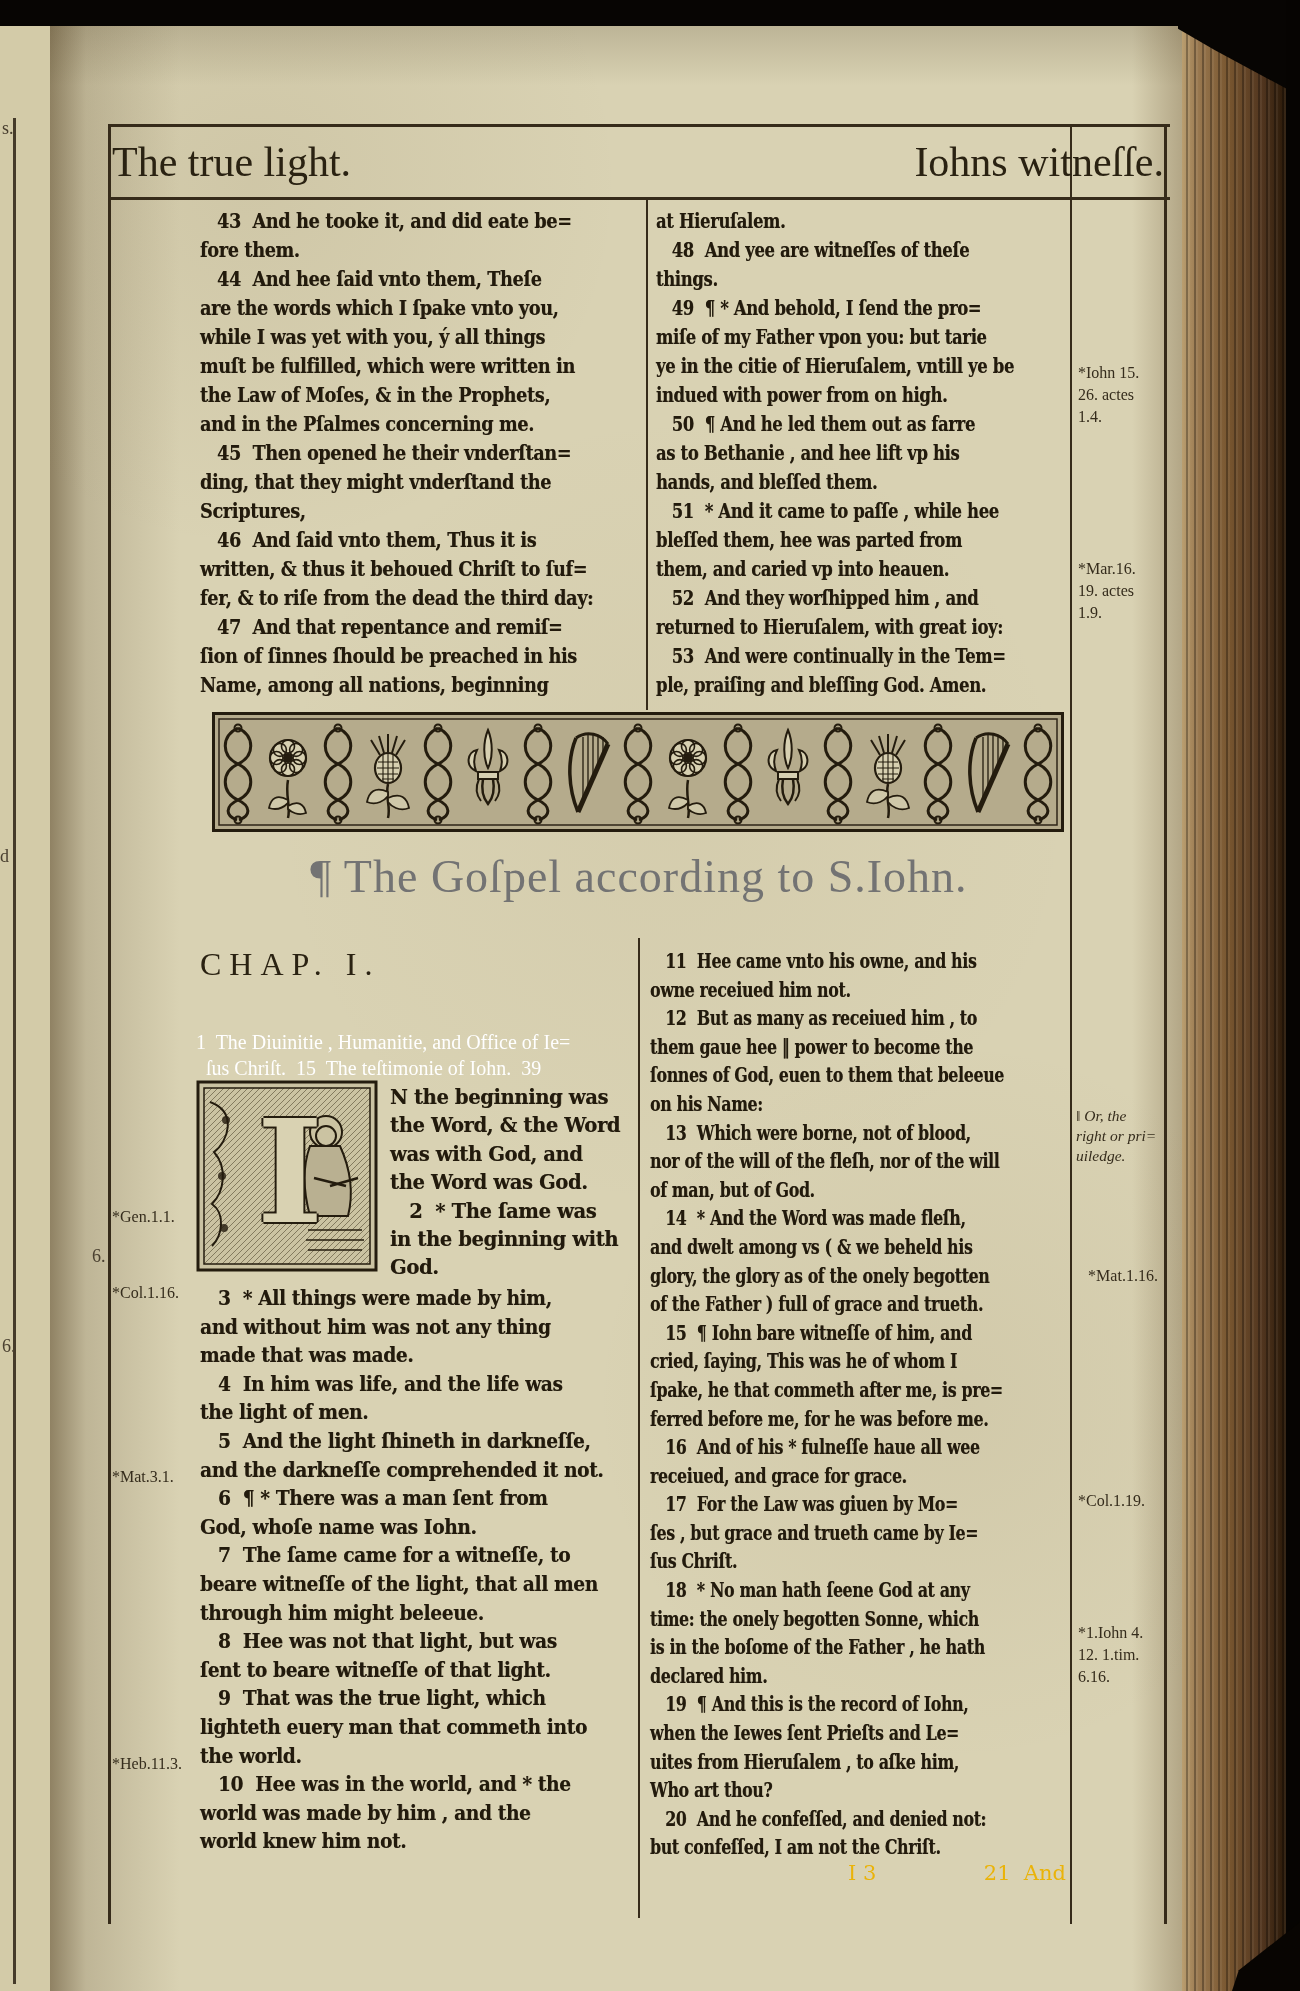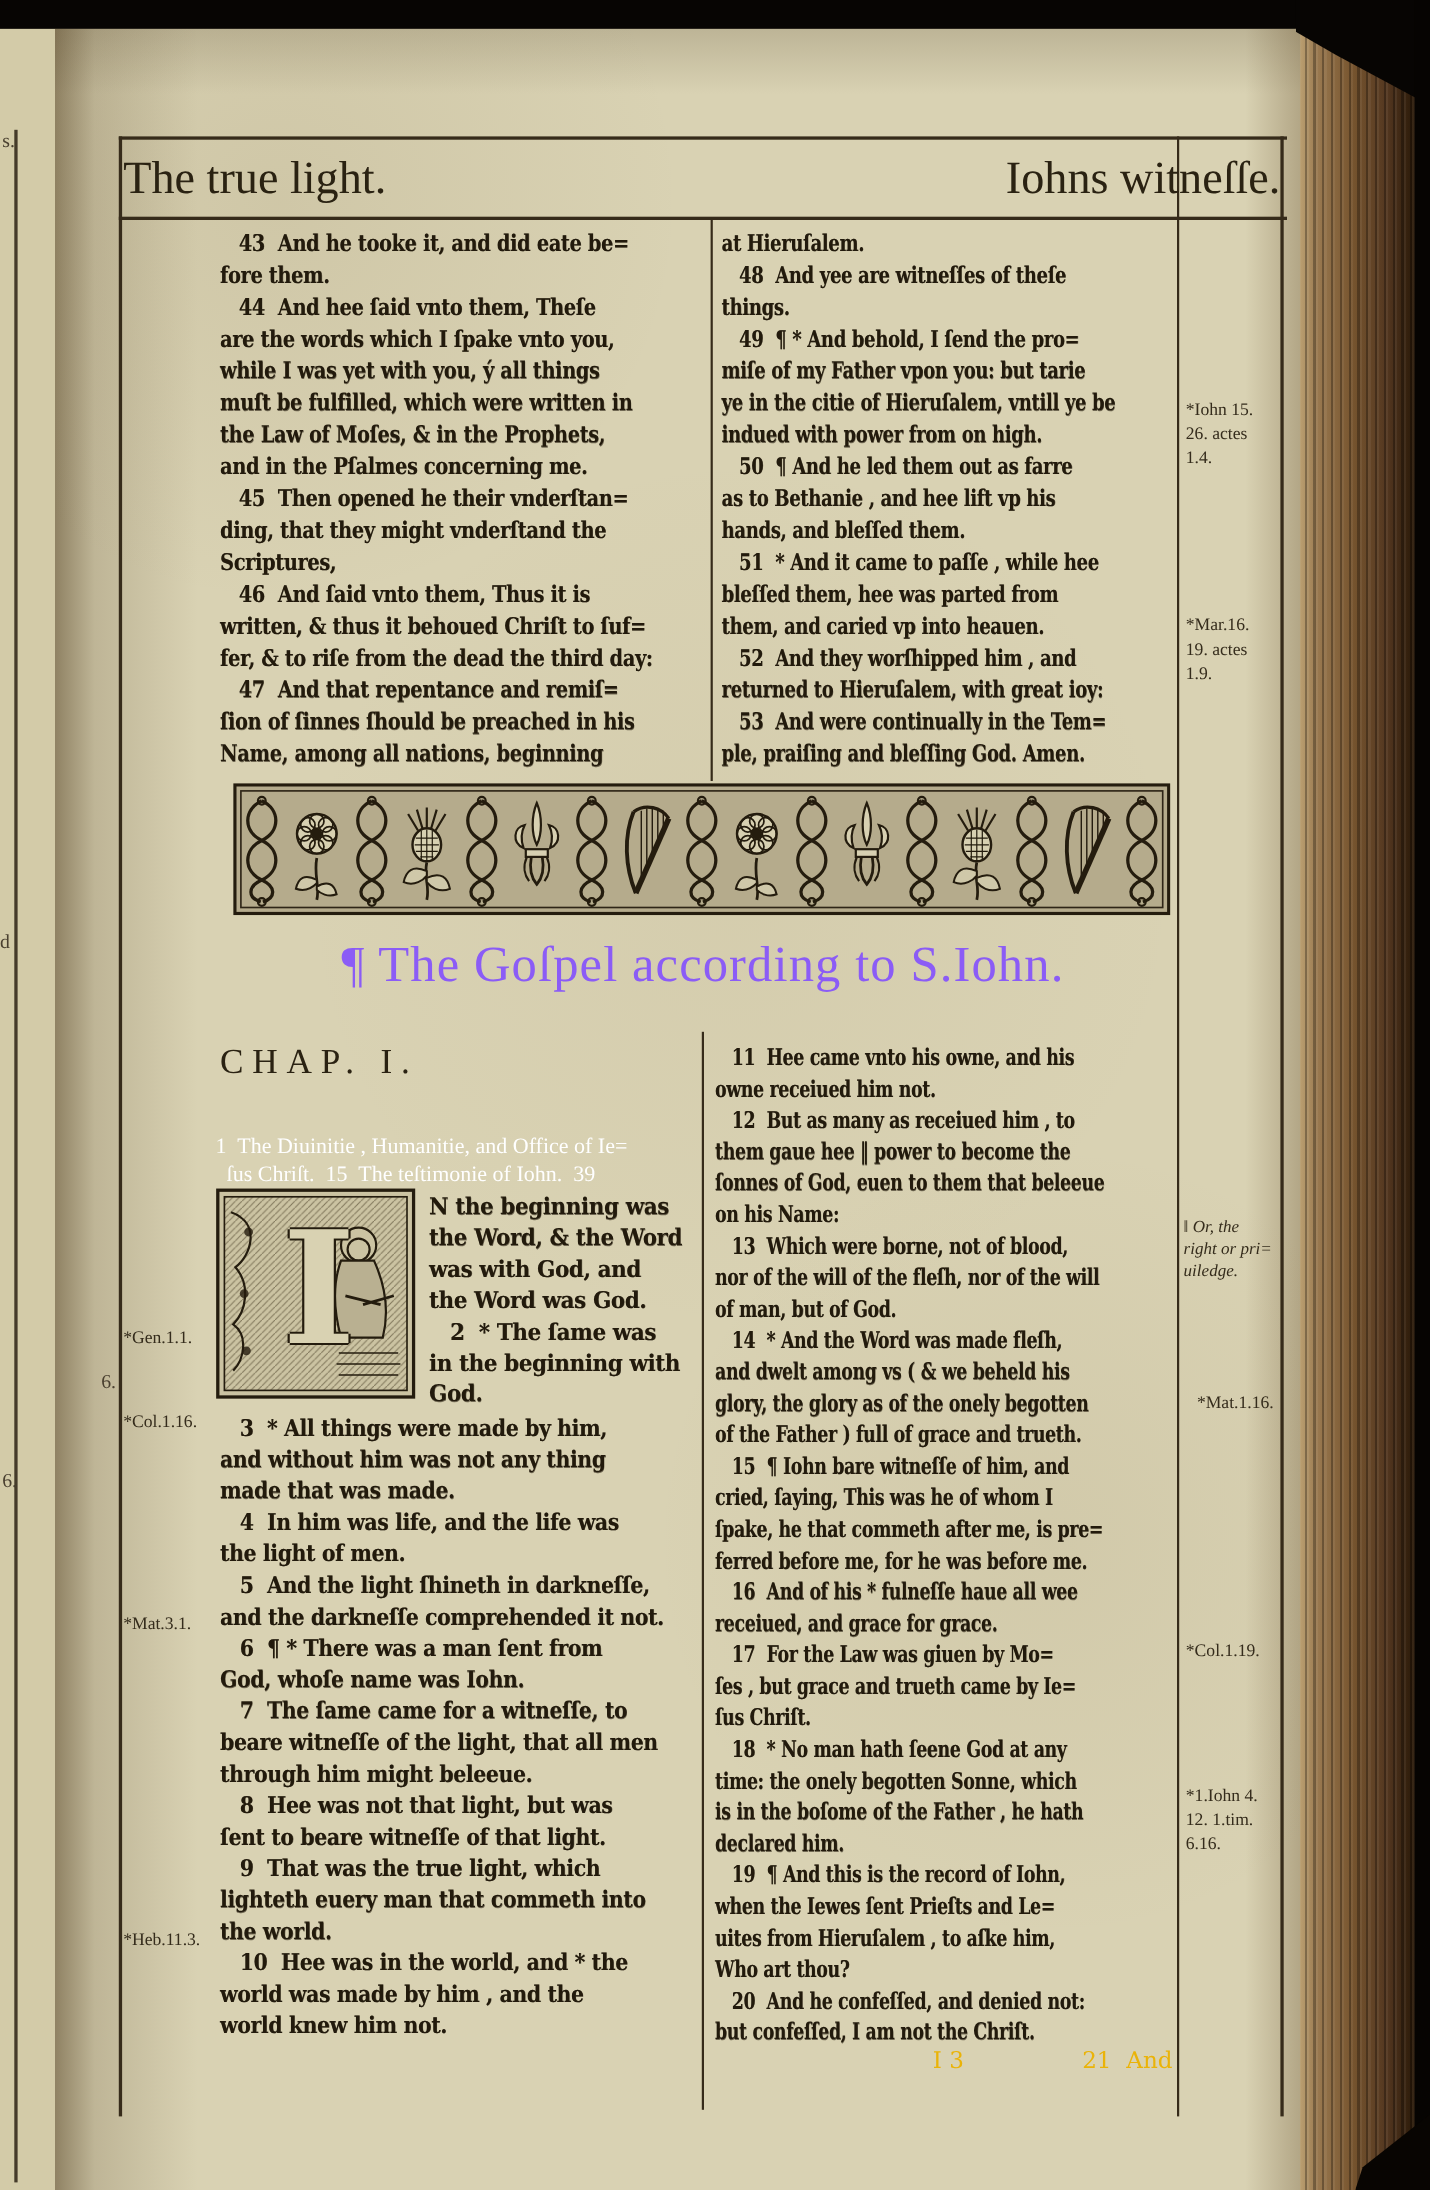--- a/index.html
+++ b/index.html
@@ -31,21 +31,21 @@
   
   .roman{font-family:"Liberation Serif",serif;color:#2a2212;}
   .hdr{position:absolute;top:132px;font-size:42px;line-height:60px;}
   .blkcol{position:absolute;transform-origin:0 0;color:#221a0c;font-weight:700;
           text-shadow:0.35px 0.35px 0 rgba(25,16,4,.55);}
   .line{white-space:pre;letter-spacing:-0.4px;}
   .mnote{position:absolute;font-family:"Liberation Serif",serif;font-size:16px;line-height:22px;
          color:#352c1c;white-space:pre;}
   .mnote.it{font-style:italic;font-size:15.5px;line-height:20px;}
   .title{position:absolute;left:108px;top:850px;width:1062px;text-align:center;
-         font-family:"Liberation Serif",serif;font-size:46px;color:#8b5cf6;letter-spacing:1px;}
+         font-family:"Liberation Serif",serif;font-size:46px;color:#737373;letter-spacing:1px;}
   .chap-head{position:absolute;left:200px;top:946px;width:430px;
          font-family:"Liberation Serif",serif;font-size:32px;letter-spacing:8px;color:#2a2212;}
   .summary{position:absolute;left:196px;top:1002px;width:470px;font-family:"Liberation Serif",serif;
          font-size:20px;line-height:25.5px;color:#ffffff;margin-top:28px;}
   .dropcap{position:absolute;left:244px;top:1078px;width:92px;height:192px;text-align:center;
          font-weight:700;font-size:142px;line-height:188px;color:#d9d2b2;
          text-shadow:-2px 0 #241c0e,2px 0 #241c0e,0 -2px #241c0e,0 2px #241c0e,1px 1px 0 #241c0e;}
   .sig{position:absolute;font-weight:400;font-size:21px;color:#eab308;white-space:pre;}
   .frag{position:absolute;font-family:"Liberation Serif",serif;font-size:18px;color:#4a4030;}
   svg .ink{stroke:#241c0e;fill:none;}

